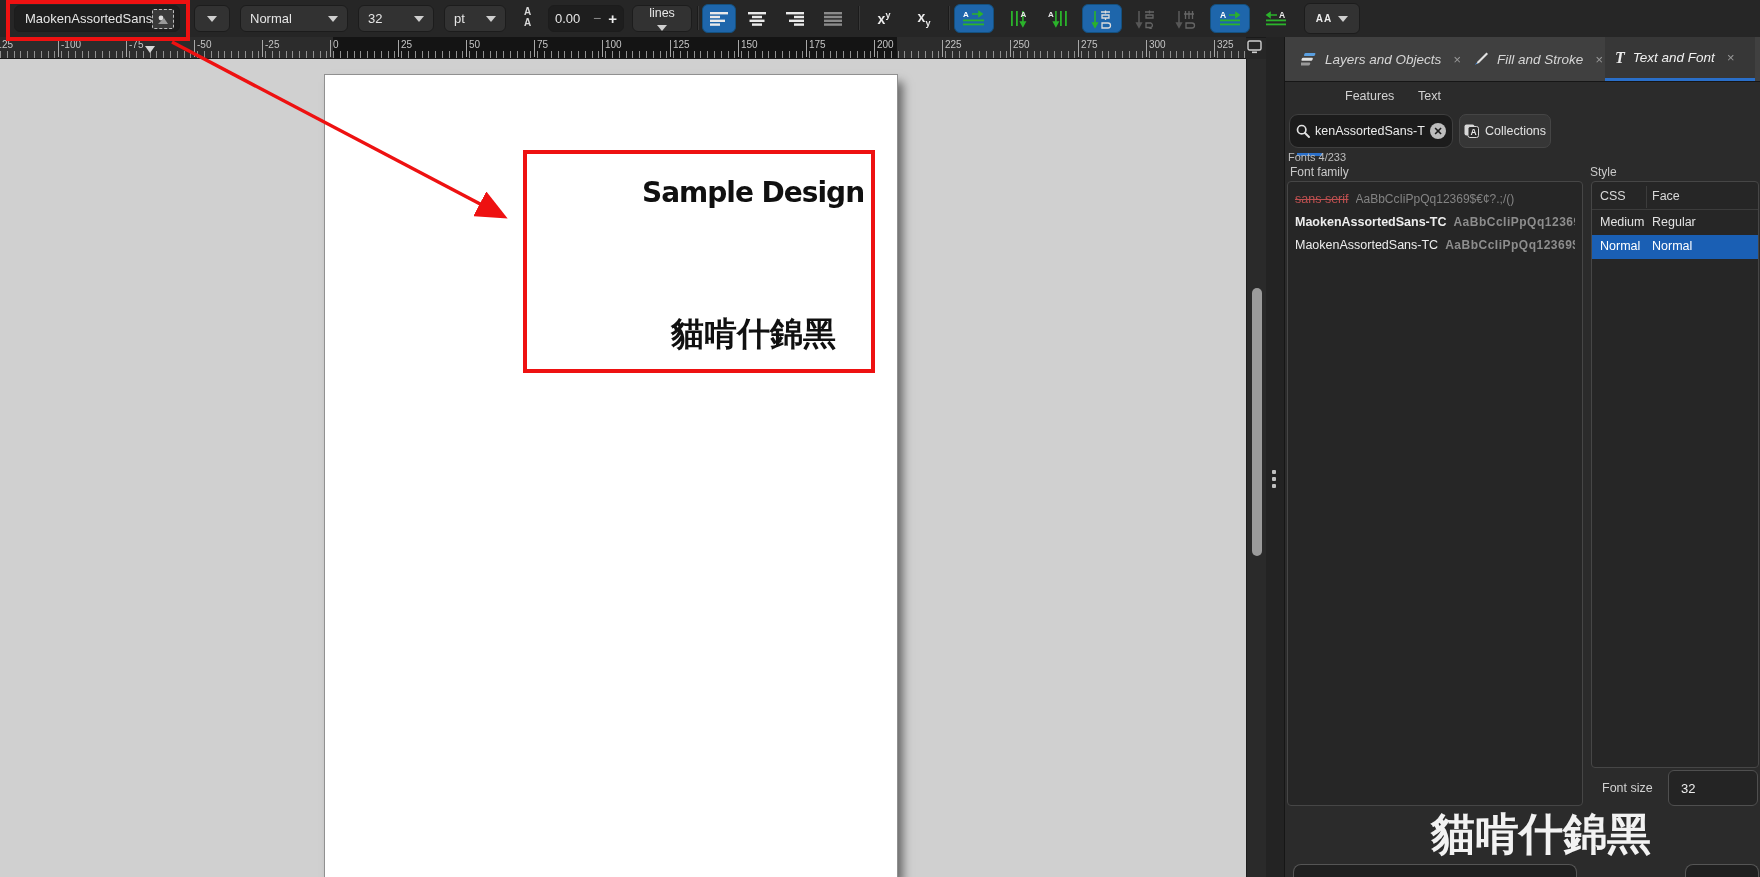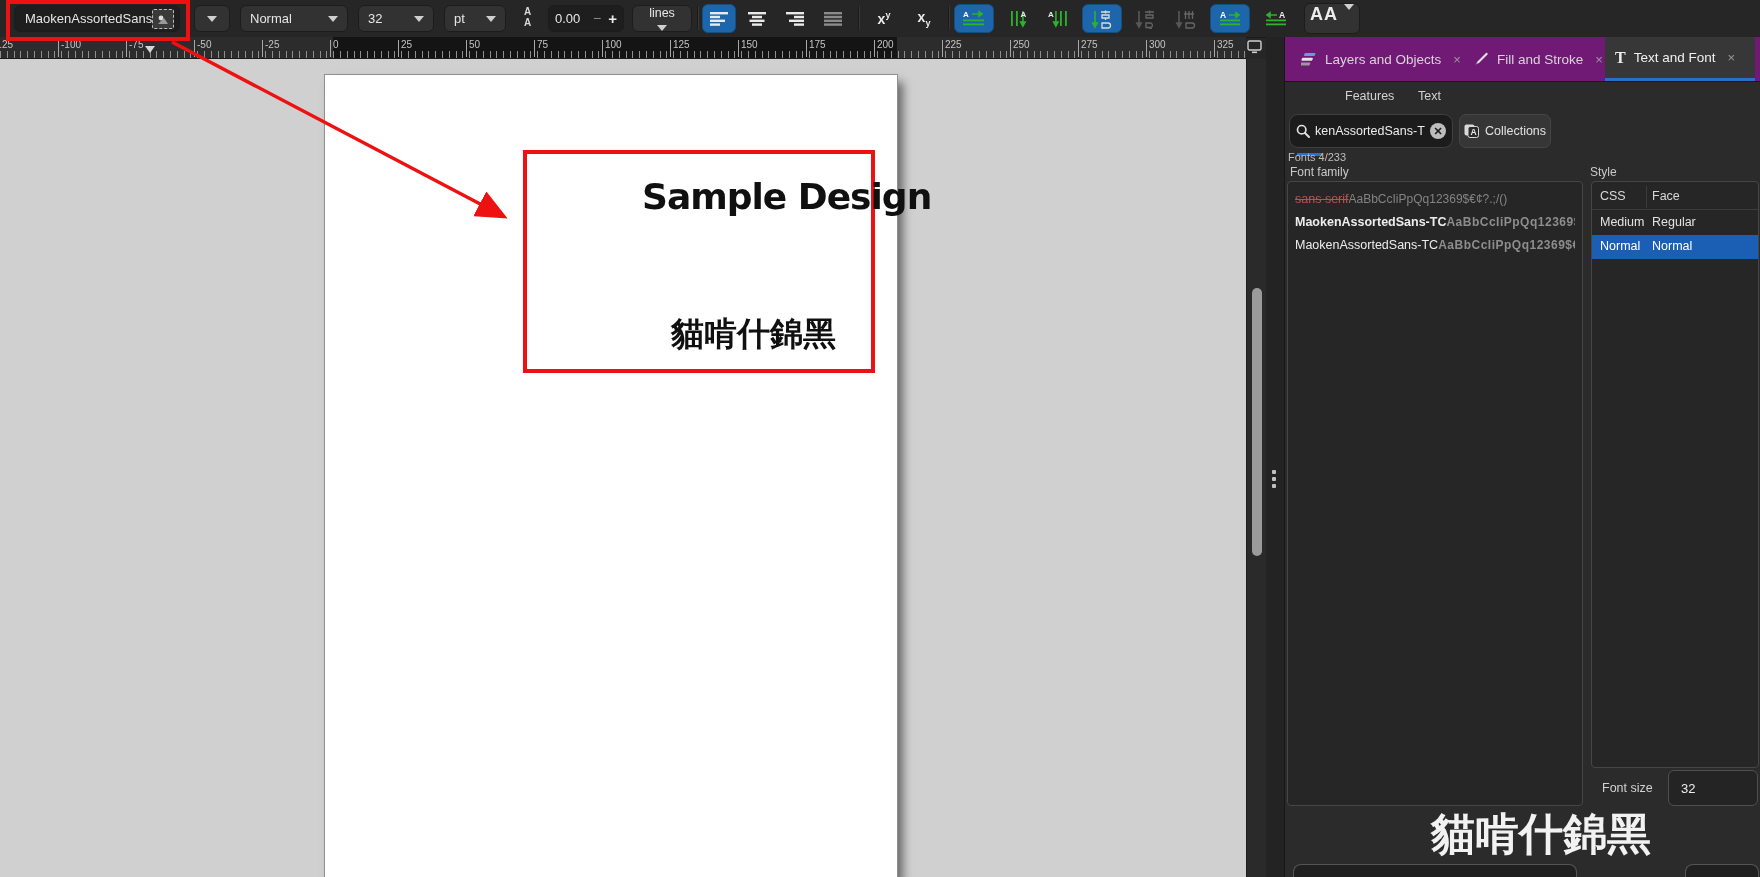--- a/index.html
+++ b/index.html
@@ -15,66 +15,66 @@
   .entry{background:#1e1e1e;}
   .combo{justify-content:space-between;padding:0 9px;}
   .caret{width:0;height:0;border-left:5px solid transparent;border-right:5px solid transparent;border-top:6px solid #cfcfcf;}
   .icbtn{position:absolute;top:4px;height:29px;box-sizing:border-box;border-radius:6px;
        display:flex;align-items:center;justify-content:center;background:transparent;}
   .icbtn.blue{background:#1e66ab;border:1px solid #14507e;}
   .sep{position:absolute;top:6px;width:1px;height:24px;background:#1b1b1b;box-shadow:1px 0 0 #383838;}
   .dim{opacity:.42;}
   .supsub{font-size:14px;font-weight:bold;color:#ececec;}
   .supsub .sm{font-size:9px;font-weight:bold;}
-  .aa{font-size:18px;font-weight:bold;letter-spacing:1px;color:#ececec;display:flex;align-items:flex-start;gap:6px;}
+  .aa{font-size:10px;font-weight:bold;letter-spacing:1px;color:#ececec;display:flex;align-items:center;gap:6px;}
   
   .ruler{left:0;top:37px;width:1246px;height:21px;background:#2c2c2c;overflow:hidden;
          border-bottom:1px solid #1a1a1a;}
   .ruler .band{position:absolute;left:333px;top:0;width:564px;height:21px;background:#141414;}
   .ruler .ticks{position:absolute;left:0;top:14px;width:1246px;height:7px;
       background:repeating-linear-gradient(90deg,#8f8f8f 0 1px,transparent 1px 6.8px);}
   .tick-label{position:absolute;top:2px;font-size:10px;color:#c4c4c4;white-space:nowrap;}
   .tick-label::before{content:"";position:absolute;left:-3px;top:1px;width:1px;height:17px;background:#a8a8a8;}
   .pos-marker{position:absolute;left:145px;top:9px;width:0;height:0;
       border-left:5px solid transparent;border-right:5px solid transparent;border-top:7px solid #d6d6d6;}
   
   .desk{left:0;top:59px;width:1246px;height:818px;background:#d0d0d0;}
   .page{left:325px;top:75px;width:572px;height:802px;background:#ffffff;
         box-shadow:0 0 0 1px #909090,6px 7px 9px rgba(0,0,0,.50);}
   .redrect{left:523px;top:150px;width:352px;height:223px;border:4px solid #ee1111;box-sizing:border-box;background:transparent;}
-  .heading{left:642px;top:176px;font-size:36px;font-weight:800;color:#101010;letter-spacing:-1px;
+  .heading{left:642px;top:176px;font-size:28px;font-weight:800;color:#101010;letter-spacing:-1px;
            font-family:"DejaVu Sans","Liberation Sans",sans-serif;}
   .cjk-canvas{left:671px;top:312px;font-size:33px;font-weight:800;color:#101010;
            font-family:"DejaVu Sans","Liberation Sans",sans-serif;}
   
   .vscroll{left:1246px;top:59px;width:20px;height:818px;background:#2a2a2a;border-left:1px solid #1d1d1d;}
   .vthumb{position:absolute;left:5px;top:229px;width:10px;height:268px;background:#9b9b9b;border-radius:5px;}
   .splitter{left:1266px;top:37px;width:18px;height:840px;background:#232323;}
   .splitter .dots{position:absolute;left:6px;top:430px;width:5px;}
   .splitter .dots i{display:block;width:4px;height:4px;background:#c0c0c0;margin:3px 0;border-radius:1px;}
   
   .panel{left:1284px;top:37px;width:476px;height:840px;background:#2b2b2b;border-left:1px solid #161616;}
-  .tabstrip{position:absolute;left:0;top:0;width:476px;height:44px;background:#701a75;border-bottom:1px solid #161616;}
+  .tabstrip{position:absolute;left:0;top:0;width:476px;height:44px;background:#404040;border-bottom:1px solid #161616;font-style:italic;}
   .dtab{position:absolute;top:0;height:44px;display:flex;align-items:center;gap:8px;font-size:13.5px;color:#d6d6d6;padding:0 10px;box-sizing:border-box;}
   .dtab.active{background:#373737;border-bottom:3px solid #2a6fc9;color:#f0f0f0;}
   .dtab .x{color:#9a9a9a;font-size:13px;margin-left:4px;}
   .subtabs{position:absolute;left:0;top:46px;width:476px;height:28px;}
   .subtab{position:absolute;top:0;height:26px;font-size:12.5px;color:#d2d2d2;display:flex;align-items:center;}
   .subtab.active{color:#fff;border-bottom:3px solid #2a6fc9;}
   .searchbox{position:absolute;left:4px;top:77px;width:164px;height:34px;background:#1c1c1c;
       border:1px solid #3f3f3f;border-radius:9px;display:flex;align-items:center;box-sizing:border-box;padding:0 6px;gap:5px;}
   .searchbox input{flex:1;min-width:0;background:transparent;border:none;outline:none;color:#ececec;font-size:12.5px;font-family:inherit;padding:0;}
   .clearbtn{width:16px;height:16px;border-radius:8px;background:#bdbdbd;color:#1c1c1c;font-size:11px;font-weight:bold;
       display:flex;align-items:center;justify-content:center;flex:0 0 auto;}
   .collections{position:absolute;left:174px;top:77px;width:92px;height:34px;background:#363636;border:1px solid #454545;
       border-radius:7px;display:flex;align-items:center;justify-content:center;gap:6px;font-size:12.5px;color:#e2e2e2;box-sizing:border-box;}
   .fontscount{position:absolute;left:3px;top:114px;font-size:11px;color:#bdbdbd;}
   .grouplabel{position:absolute;font-size:12px;color:#c9c9c9;background:#2b2b2b;padding:0 3px;z-index:2;}
   .frame{position:absolute;background:#262626;border:1px solid #464646;border-radius:4px;box-sizing:border-box;overflow:hidden;}
-  .frow{position:absolute;left:0;width:100%;height:23px;display:flex;align-items:center;padding:0 7px;box-sizing:border-box;white-space:nowrap;overflow:hidden;}
+  .frow{position:absolute;left:0;width:100%;height:23px;display:flex;align-items:center;padding:0 7px;box-sizing:border-box;gap:7px;white-space:nowrap;overflow:hidden;}
   .fname{font-size:12.5px;color:#ededed;flex:0 0 auto;}
   .fname.red{color:#bf5050;text-decoration:line-through;}
   .fprev{font-size:12px;color:#838383;overflow:hidden;}
   .fprev.maoken{font-weight:700;letter-spacing:.5px;color:#8d8d8d;}
   .shead{position:absolute;left:0;top:2px;width:100%;height:25px;border-bottom:1px solid #3c3c3c;font-size:12.5px;color:#d8d8d8;}
   .shead .c1{position:absolute;left:8px;top:5px;}
   .shead .c2{position:absolute;left:60px;top:5px;}
   .shead .div{position:absolute;left:54px;top:2px;width:1px;height:22px;background:#3c3c3c;}
   .srow{position:absolute;left:0;width:100%;height:24px;font-size:12.5px;color:#e2e2e2;}
   .srow .c1{position:absolute;left:8px;top:4px;}

